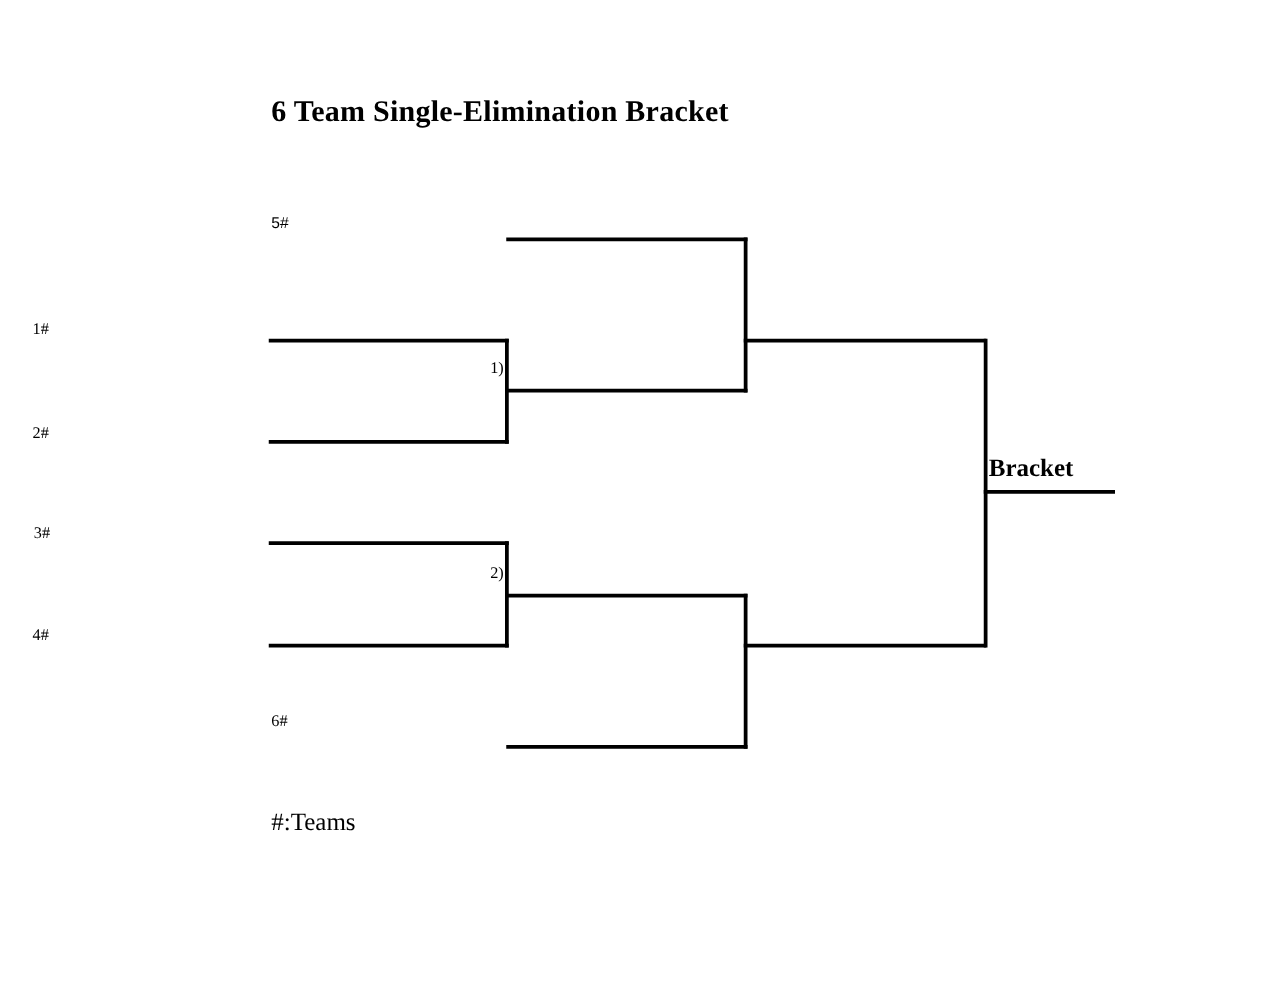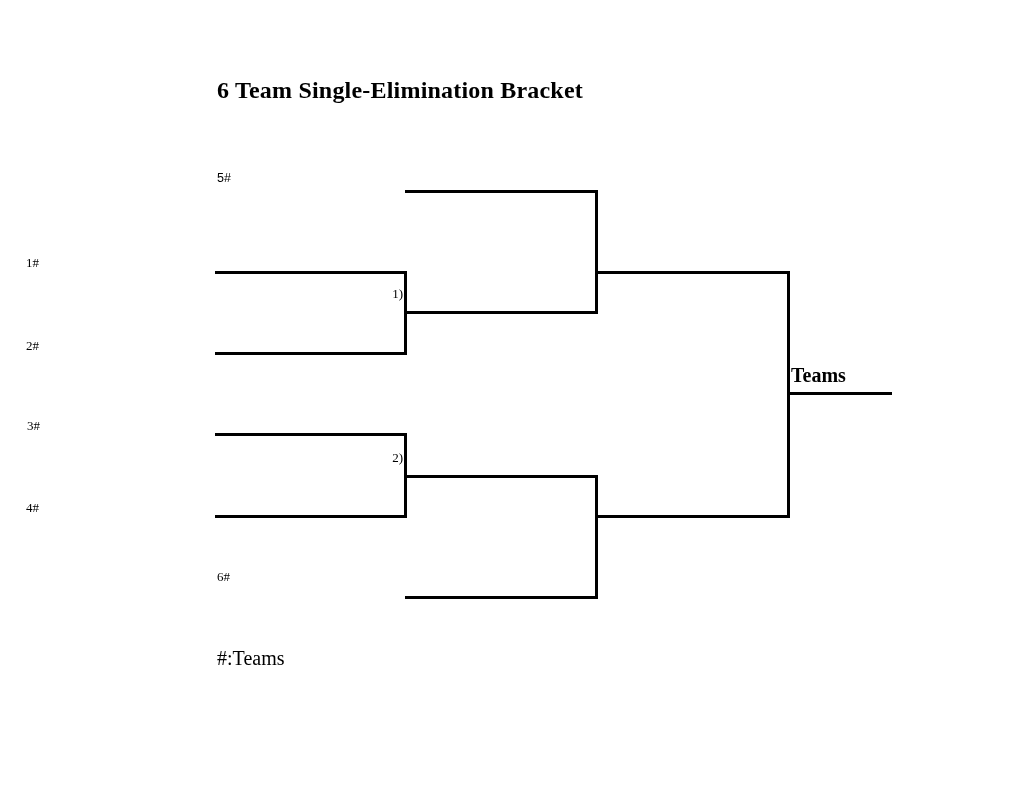--- a/index.html
+++ b/index.html
@@ -102,17 +102,17 @@
 
   <div class="vl" style="left:595px; top:190px; height:124px;"></div>
   <div class="hl" style="left:595px; top:271px; width:194px;"></div>
 
   <div class="vl" style="left:595px; top:475px; height:124px;"></div>
   <div class="hl" style="left:595px; top:515px; width:194px;"></div>
 
   <div class="vl" style="left:787px; top:271px; height:247px;"></div>
   <div class="hl" style="left:787px; top:392px; width:195px;"></div>
 
-  <div class="winner-label">Teams</div>
+  <div class="winner-label">Bracket</div>
 
   <div class="legend-label">#:Teams</div>
 
 </div>
 
 </body></html>

